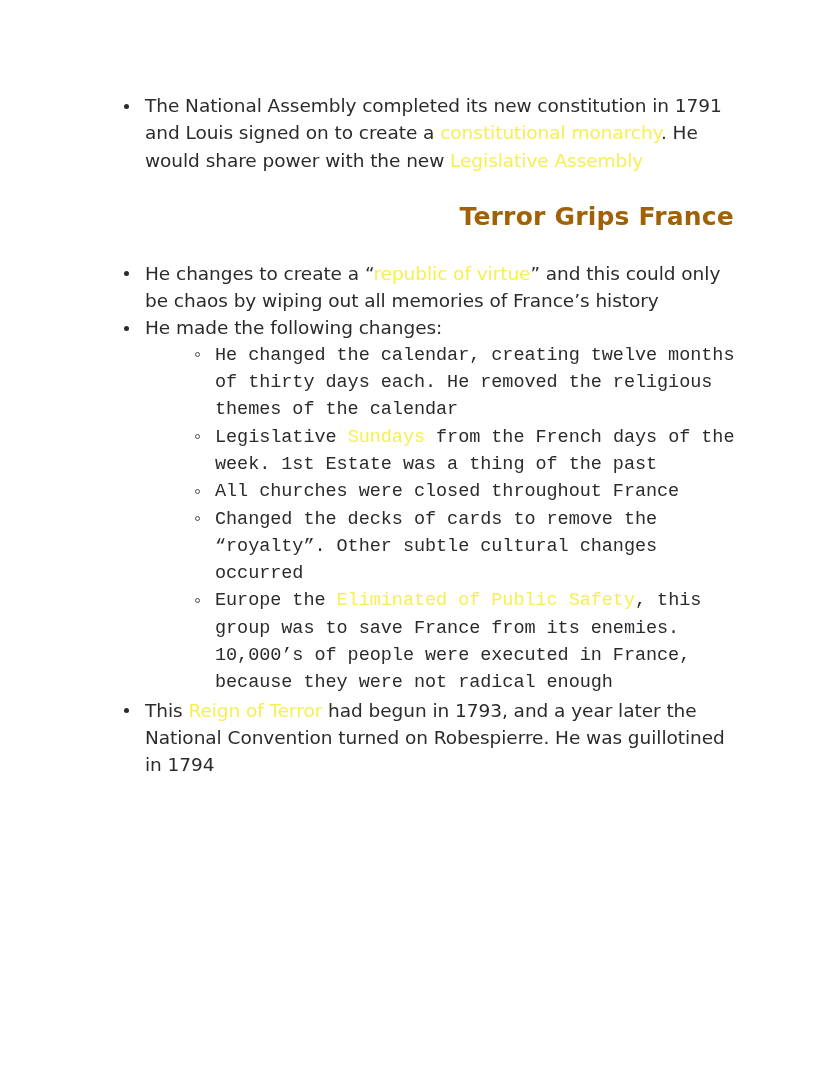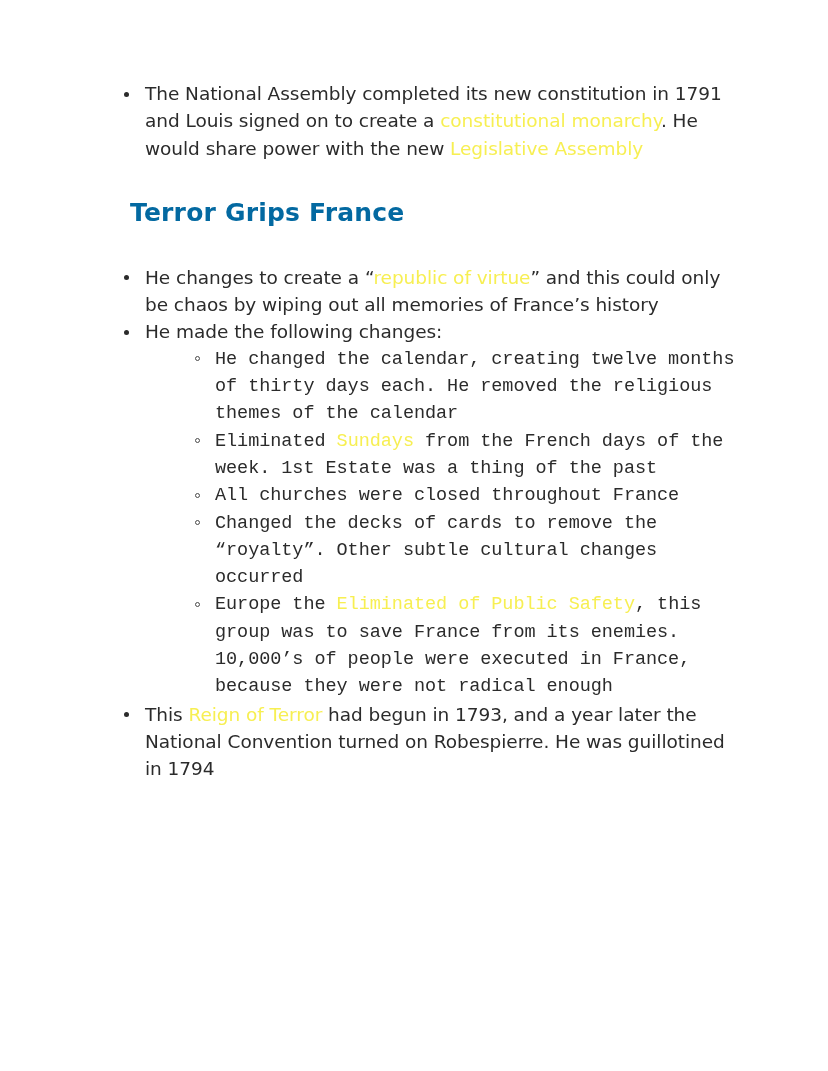--- a/index.html
+++ b/index.html
@@ -19,21 +19,21 @@
     position: relative;
     width: 828px;
     height: 1071px;
     background: #ffffff;
     overflow: hidden;
   }
 
   .content {
     position: absolute;
     left: 118px;
-    top: 80px;
+    top: 92px;
     width: 620px;
   }
 
   
   ul.level1 {
     list-style: none;
     margin: 0;
     padding: 0;
   }
   ul.level1 > li {
@@ -76,27 +76,27 @@
     width: 5px;
     height: 5px;
     border-radius: 50%;
     border: 1.2px solid #4a4a4a;
     background: transparent;
     box-sizing: border-box;
   }
 
   
   .section-heading {
-    text-align: left;
+    text-align: right;
     font-size: 25px;
     font-weight: bold;
     line-height: 30px;
     letter-spacing: 0.2px;
-    color: #0369a1;
-    margin: 12px;
+    color: #a16207;
+    margin: 4px;
     padding: 0;
   }
 
   
   .gap-before-heading { height: 24px; }
   .gap-after-heading  { height: 24px; }
 
   
   .hl-yellow {
     color: #f7ef52;
@@ -118,21 +118,21 @@
     <div class="gap-before-heading"></div>
 
     <h2 class="section-heading">Terror Grips France</h2>
 
     <div class="gap-after-heading"></div>
 
     <ul class="level1" id="body-list">
         <li><span><span>He changes to create a “</span><span class="hl-yellow">republic of virtue</span><span>” and this could only be chaos by wiping out all memories of France’s history</span></span></li>
         <li><span><span>He made the following changes:</span></span><ul class="level2">
             <li><span><span>He changed the calendar, creating twelve months of thirty days each. He removed the religious themes of the calendar</span></span></li>
-            <li><span><span>Eliminated </span><span class="hl-yellow">Sundays</span><span> from the French days of the week. 1st Estate was a thing of the past</span></span></li>
+            <li><span><span>Legislative </span><span class="hl-yellow">Sundays</span><span> from the French days of the week. 1st Estate was a thing of the past</span></span></li>
             <li><span><span>All churches were closed throughout France</span></span></li>
             <li><span><span>Changed the decks of cards to remove the “royalty”. Other subtle cultural changes occurred</span></span></li>
             <li><span><span>Europe the </span><span class="hl-yellow">Eliminated of Public Safety</span><span>, this group was to save France from its enemies. 10,000’s of people were executed in France, because they were not radical enough</span></span></li>
           </ul></li>
         <li><span><span>This </span><span class="hl-yellow">Reign of Terror</span><span> had begun in 1793, and a year later the National Convention turned on Robespierre. He was guillotined in 1794</span></span></li>
       </ul>
 
   </div>
 </div>
 

